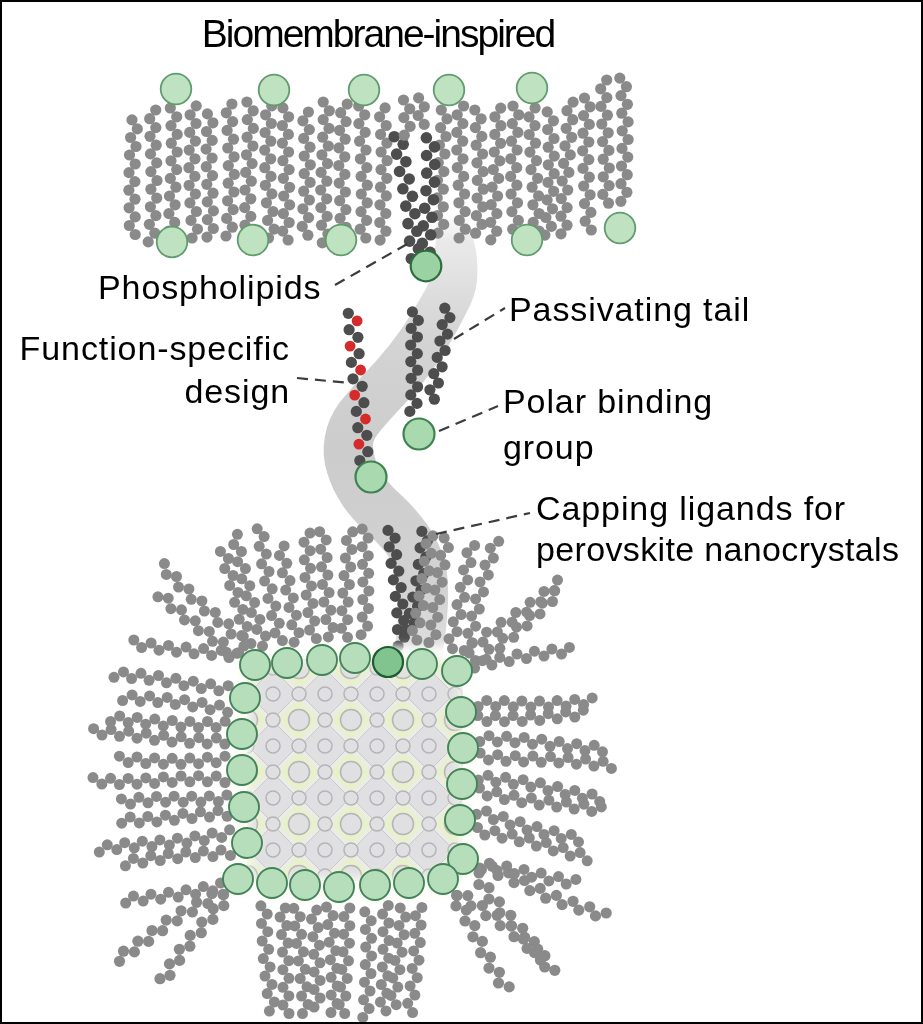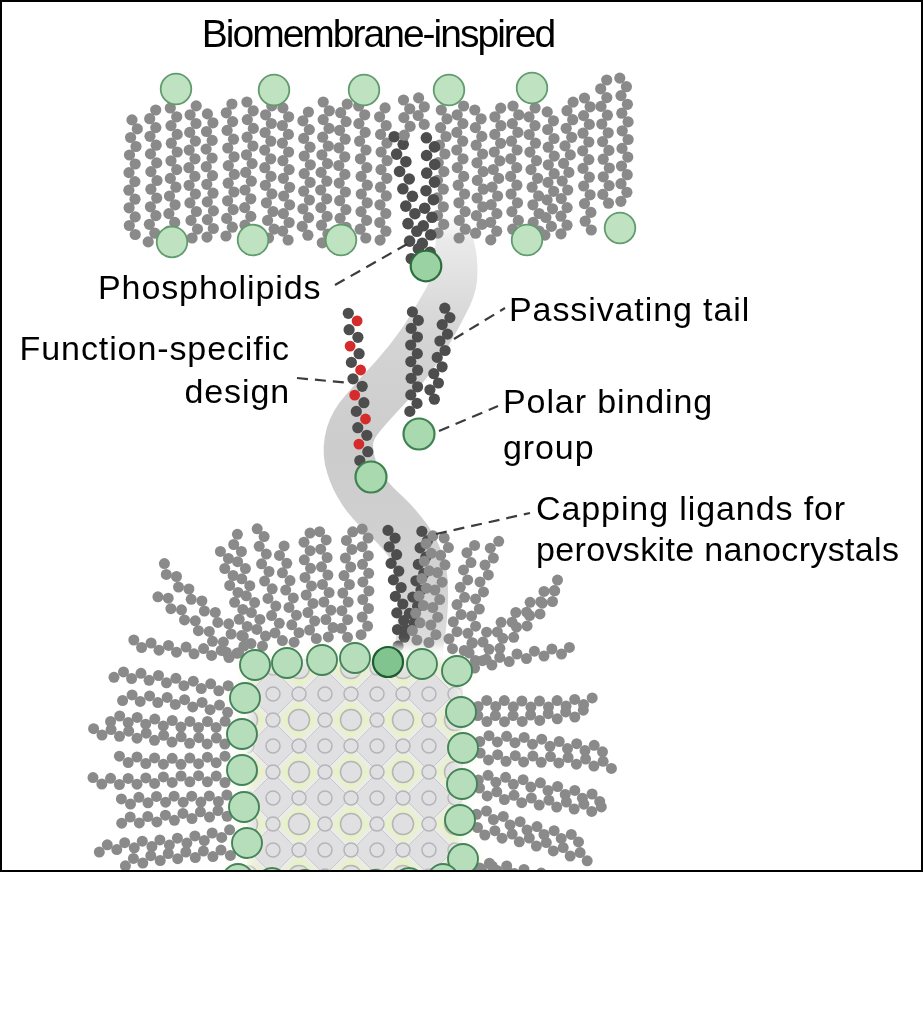--- a/index.html
+++ b/index.html
@@ -1,14 +1,14 @@
 <!DOCTYPE html>
 <html><head><meta charset="utf-8"><style>
 html,body{margin:0;padding:0;background:#ffffff;}
-#page{width:923px;height:872px;box-sizing:border-box;border:2px solid #000;overflow:hidden;}
+#page{width:923px;height:1024px;box-sizing:border-box;border:2px solid #000;overflow:hidden;}
 </style></head>
 <body>
 <div id="page"><svg width="923" height="1024" viewBox="0 0 923 1024">
 <defs>
 <linearGradient id="swg" x1="0" y1="210" x2="0" y2="690" gradientUnits="userSpaceOnUse">
   <stop offset="0" stop-color="#ebebeb" stop-opacity="0"></stop>
   <stop offset="0.06" stop-color="#e7e7e7" stop-opacity="0.9"></stop>
   <stop offset="0.25" stop-color="#d4d4d4"></stop>
   <stop offset="0.5" stop-color="#cccccc"></stop>
   <stop offset="0.8" stop-color="#d3d3d3"></stop>

